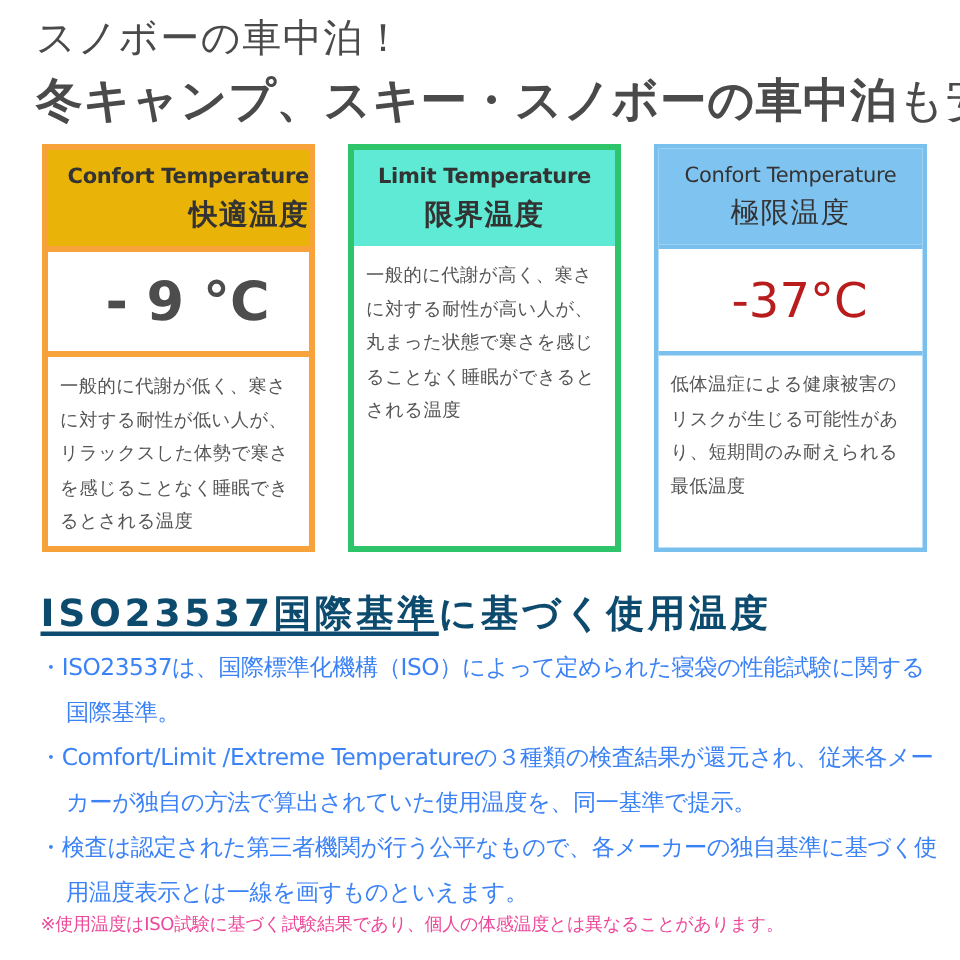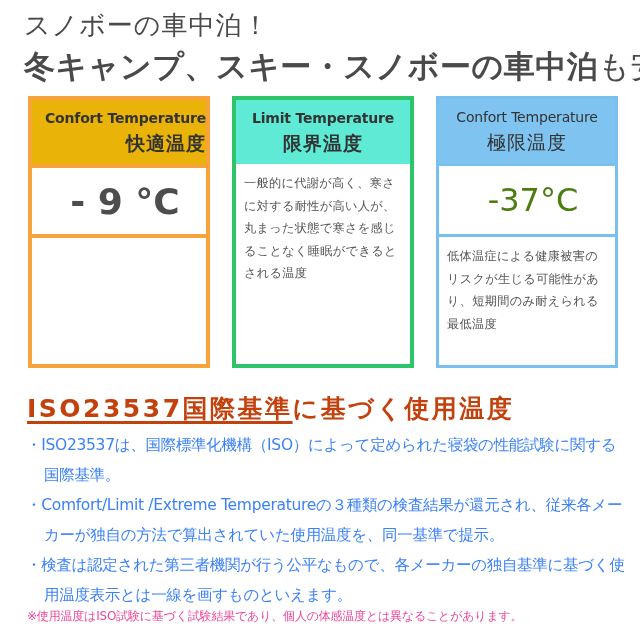--- a/index.html
+++ b/index.html
@@ -22,43 +22,44 @@
   #card-comfort .head { background: #eab308; text-align: right; }
   #card-comfort .val { border-color: #f7a23a; }
 
   #card-limit { left: 232px; border-color: #2ec56a; }
   #card-limit .head { background: #5eead4; }
   #card-limit .val { border-color: #2ec56a; }
 
   #card-extreme { left: 436px; border-color: #79c0ef; border-width: 3px; }
   #card-extreme .head { background: #7fc3f0; }
   #card-extreme .head .en, #card-extreme .head .jp { font-weight: normal; }
-  #card-extreme .val { border-color: #79c0ef; border-top-width: 3px; border-bottom-width: 3px; font-weight: normal; color: #4d7c0f; font-size: 32px; }
+  #card-extreme .val { border-color: #79c0ef; border-top-width: 3px; border-bottom-width: 3px; font-weight: normal; color: #b91c1c; font-size: 32px; }
 
-  .iso-title { position: absolute; left: 27px; top: 392px; font-size: 25px; font-weight: bold; color: #c2410c; white-space: nowrap; letter-spacing: 2.5px; }
+  .iso-title { position: absolute; left: 27px; top: 392px; font-size: 25px; font-weight: bold; color: #0c4a6e; white-space: nowrap; letter-spacing: 2.5px; }
   .iso-title .ul { text-decoration: underline; text-decoration-thickness: 3px; text-underline-offset: 4px; }
 
   .bullets { position: absolute; left: 26px; top: 430px; width: 600px; font-size: 15.5px; color: #3b82f6; line-height: 30px; }
   .bullet { padding-left: 18px; text-indent: -18px; letter-spacing: -0.3px; }
   .note { position: absolute; left: 27px; top: 608px; font-size: 12px; color: #ec4899; white-space: nowrap; letter-spacing: -0.2px; }
 </style>
 </head>
 <body>
 
 <div class="headline1">スノボーの車中泊！</div>
 <div class="headline2">
   <span class="strong">冬キャンプ、スキー・スノボーの車中泊</span><span class="light">も安心！</span>
 </div>
 
 <div class="card" id="card-comfort">
   <div class="head">
     <div class="en">Confort Temperature</div>
     <div class="jp">快適温度</div>
   </div>
   <div class="val">- 9 °C</div>
+  <div class="desc">一般的に代謝が低く、寒さに対する耐性が低い人が、リラックスした体勢で寒さを感じることなく睡眠できるとされる温度</div>
 </div>
 
 <div class="card" id="card-limit">
   <div class="head">
     <div class="en">Limit Temperature</div>
     <div class="jp">限界温度</div>
   </div>
   <div class="desc">一般的に代謝が高く、寒さに対する耐性が高い人が、丸まった状態で寒さを感じることなく睡眠ができるとされる温度</div>
 </div>
 

